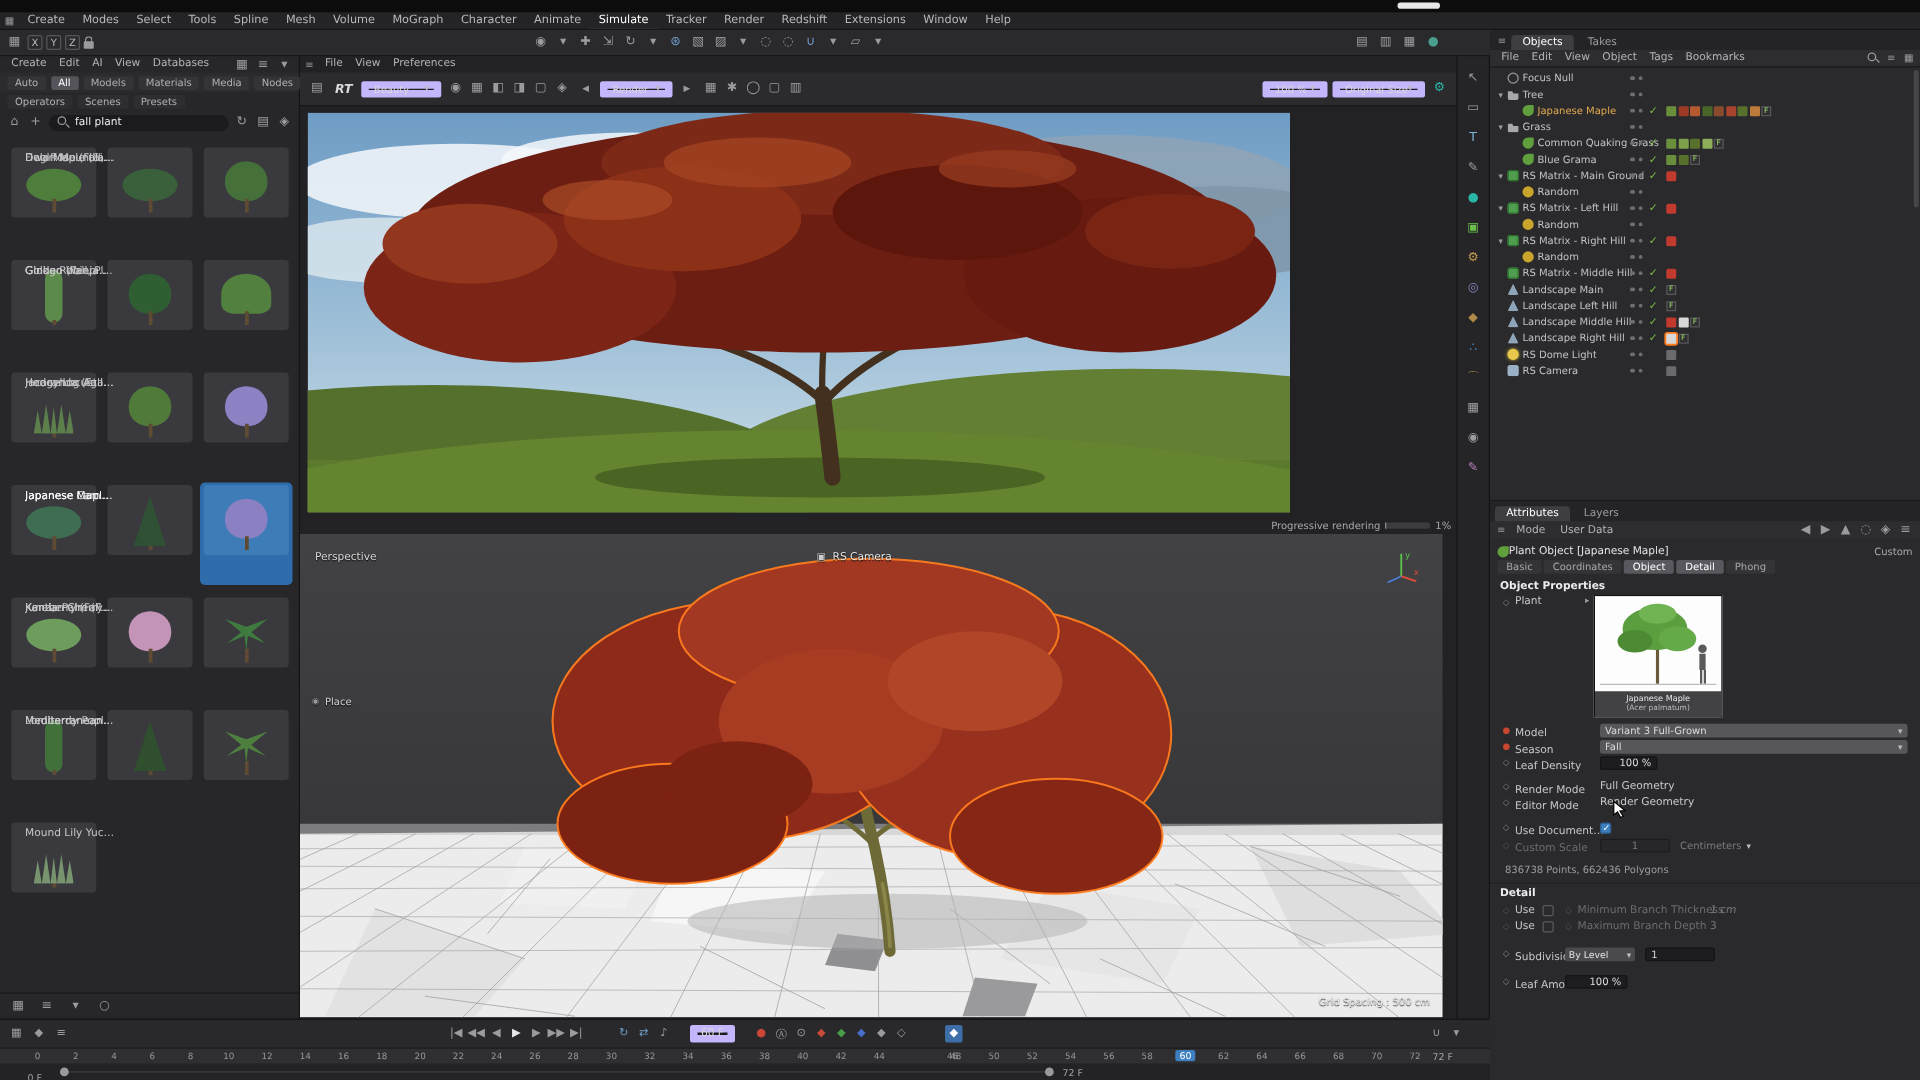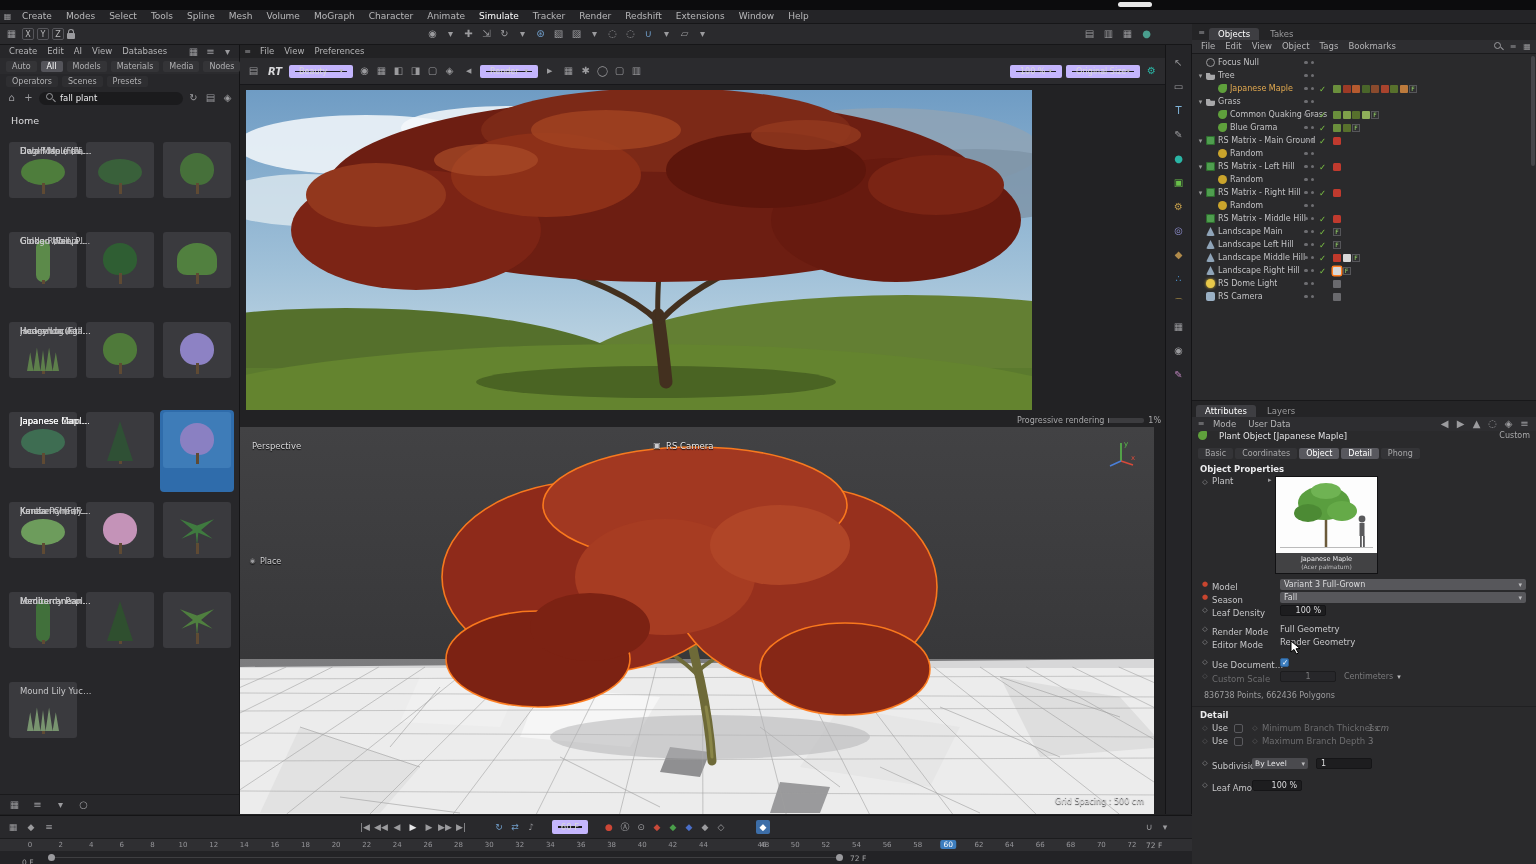--- a/index.html
+++ b/index.html
@@ -203,23 +203,20 @@
         </div>
       <div class="ab-search-field">
         <span class="mag"></span>
         <span>fall plant</span>
       </div>
       <div id="ab-search-right" style="display:flex;gap:2px">
           <span class="ic">↻</span>
           <span class="ic">▤</span>
           <span class="ic">◈</span>
         </div>
-    </div>
-    <div class="ab-row" style="height:24px;padding-left:11px">
-      <span style="font-size:9.5px;color:#dcdcde">Home</span>
     </div>
     <div class="ab-grid" id="ab-grid">
         <div class="a-cell">
           <div class="a-thumb sh-bush">
             <span class="canopy" style="background: rgb(78, 125, 60);"></span>
             <span class="trunk"></span>
           </div>
           <div class="a-label">Dog-Rose (Fall, Plant)</div>
         </div>
         <div class="a-cell">
@@ -861,21 +858,21 @@
         <span class="pm">User Data</span>
         <div id="attr-hicons" style="margin-left:auto;display:flex;gap:1px">
             <span class="ic">◀</span>
             <span class="ic">▶</span>
             <span class="ic">▲</span>
             <span class="ic">◌</span>
             <span class="ic">◈</span>
             <span class="ic">≡</span>
           </div>
       </div>
-      <div style="height:15px;display:flex;align-items:flex-start;gap:12px;padding:0 6px">
+      <div style="height:15px;display:flex;align-items:flex-end;gap:0;padding:0 6px">
         <span class="oi oi-plant" style="margin:0"></span>
         <span style="font-size:8.5px;color:#e2e2e4">Plant Object [Japanese Maple]</span>
         <span style="margin-left:auto;font-size:8px;color:#a8a8aa">Custom</span>
       </div>
       <div style="height:15px;display:flex;align-items:center;padding:0 6px">
         <div id="attr-stabs" style="display:flex">
             <div class="stab">Basic</div>
             <div class="stab">Coordinates</div>
             <div class="stab on">Object</div>
             <div class="stab on">Detail</div>

